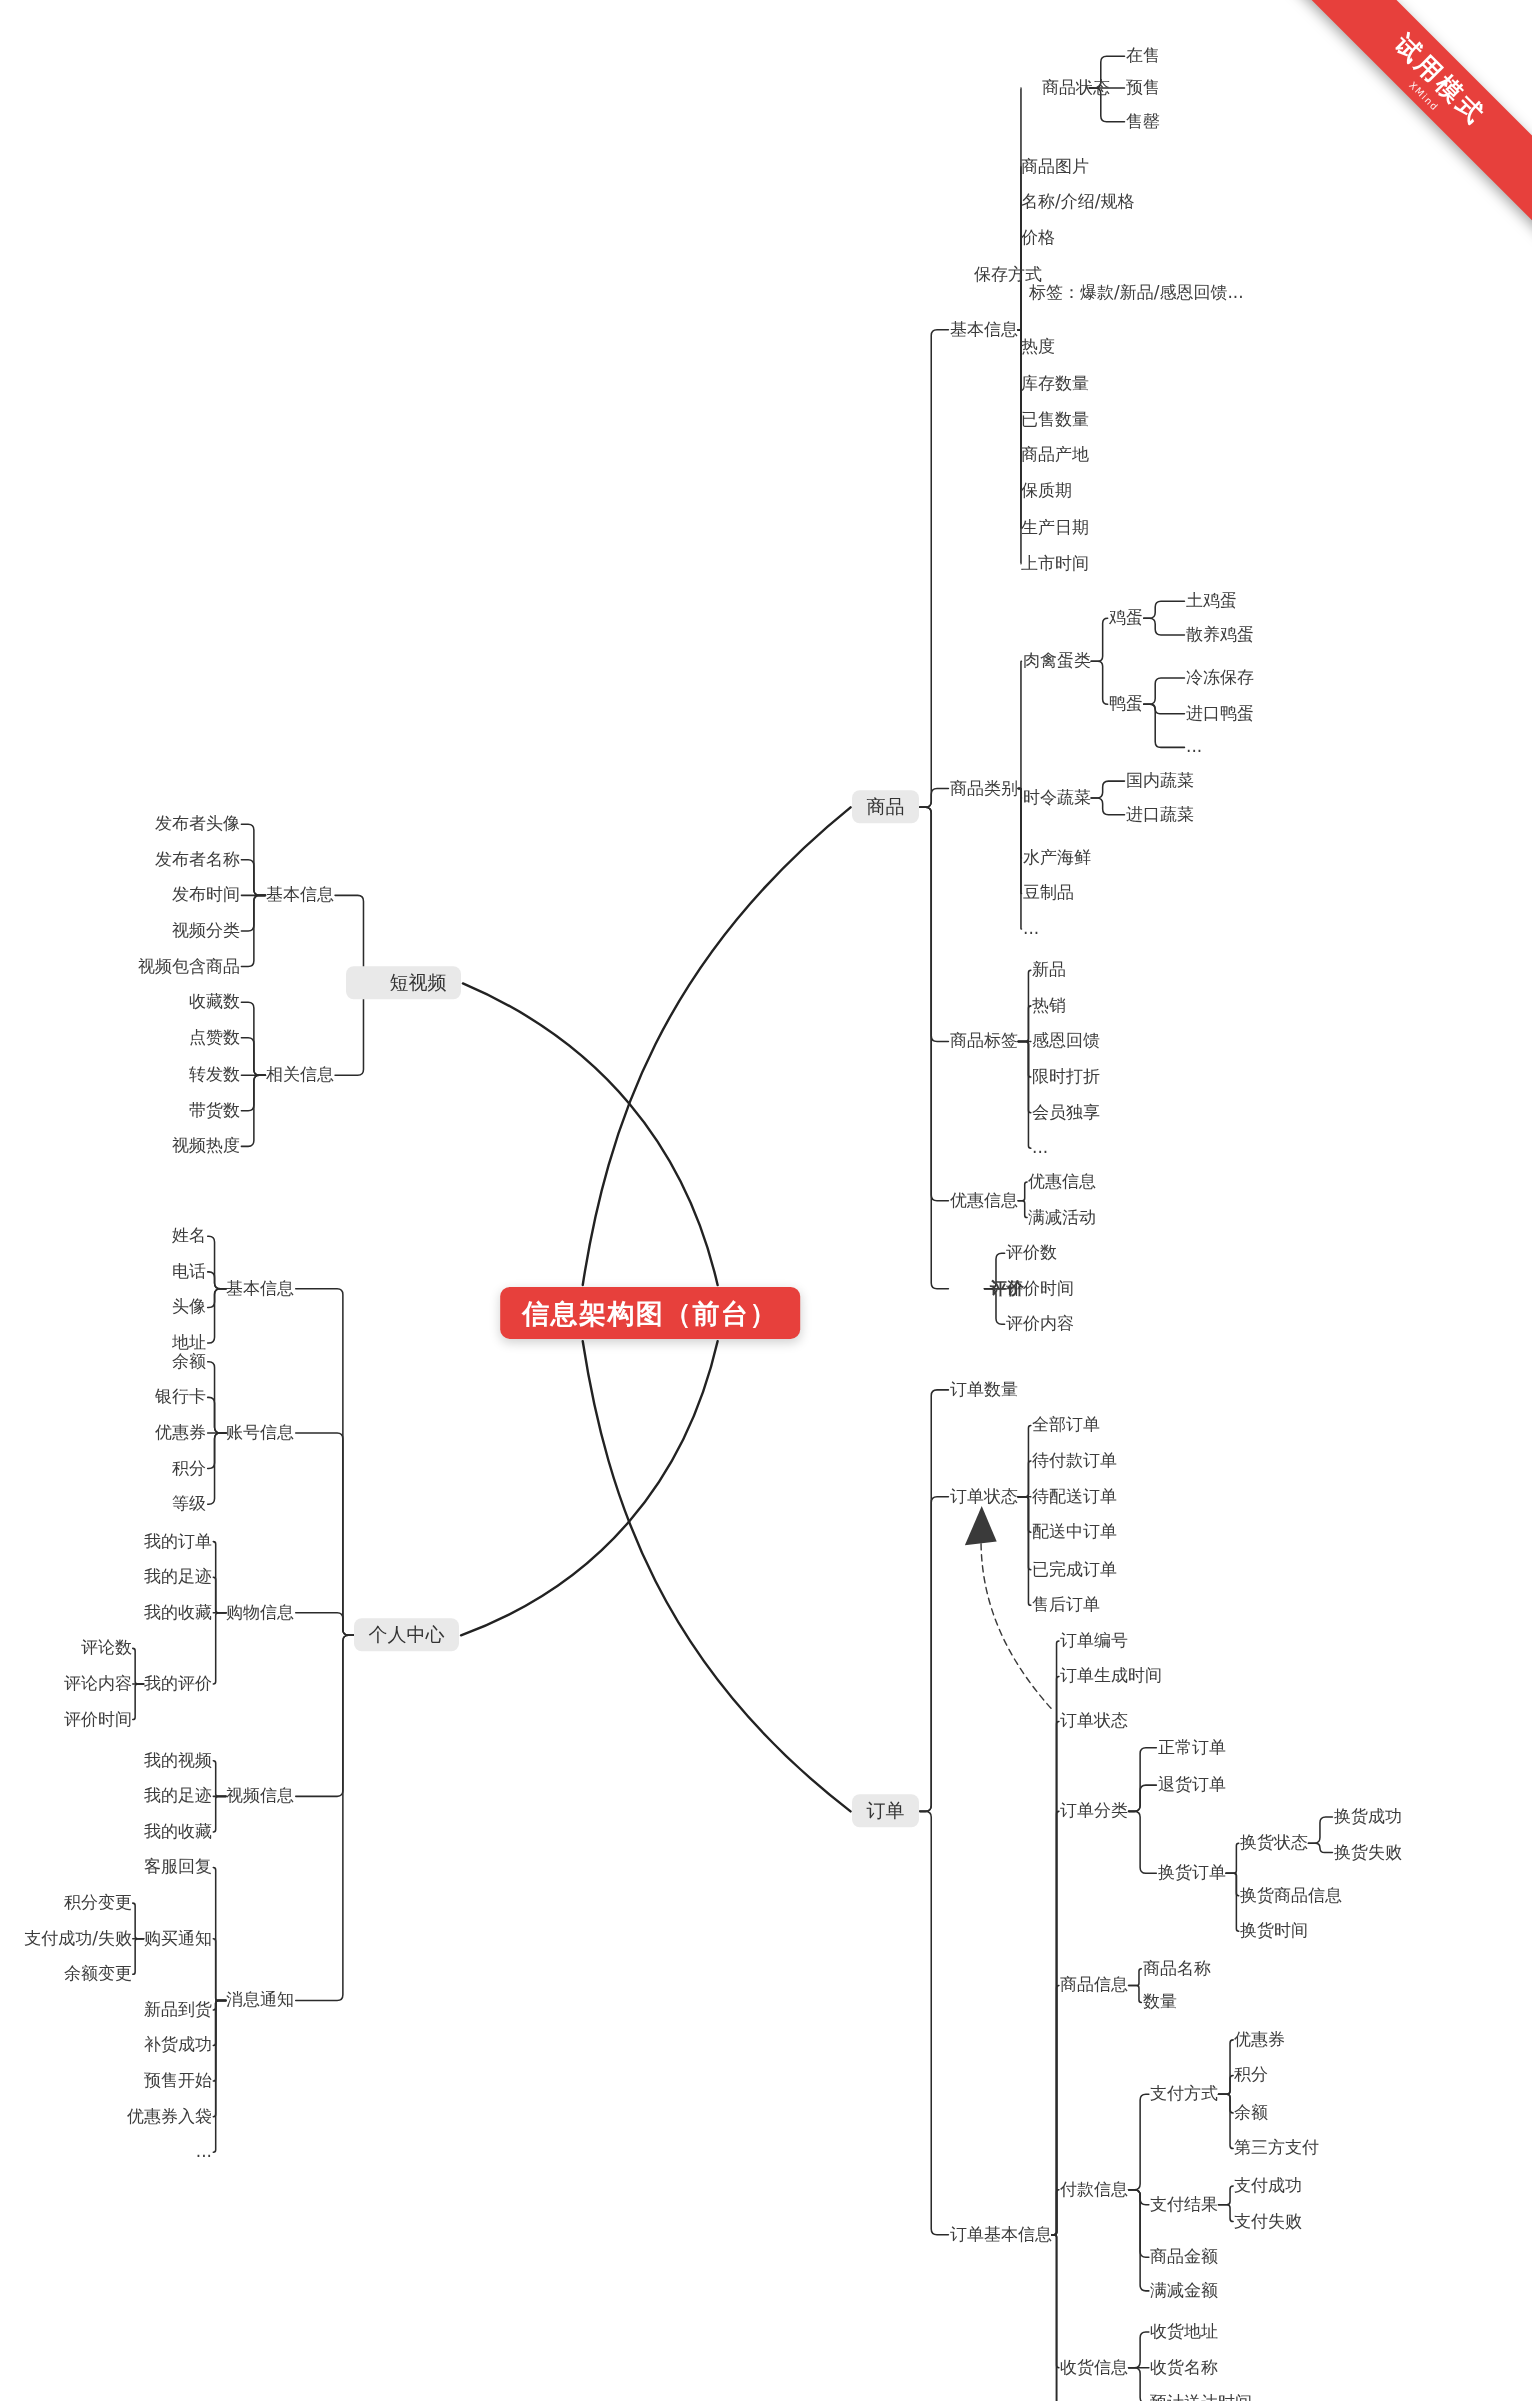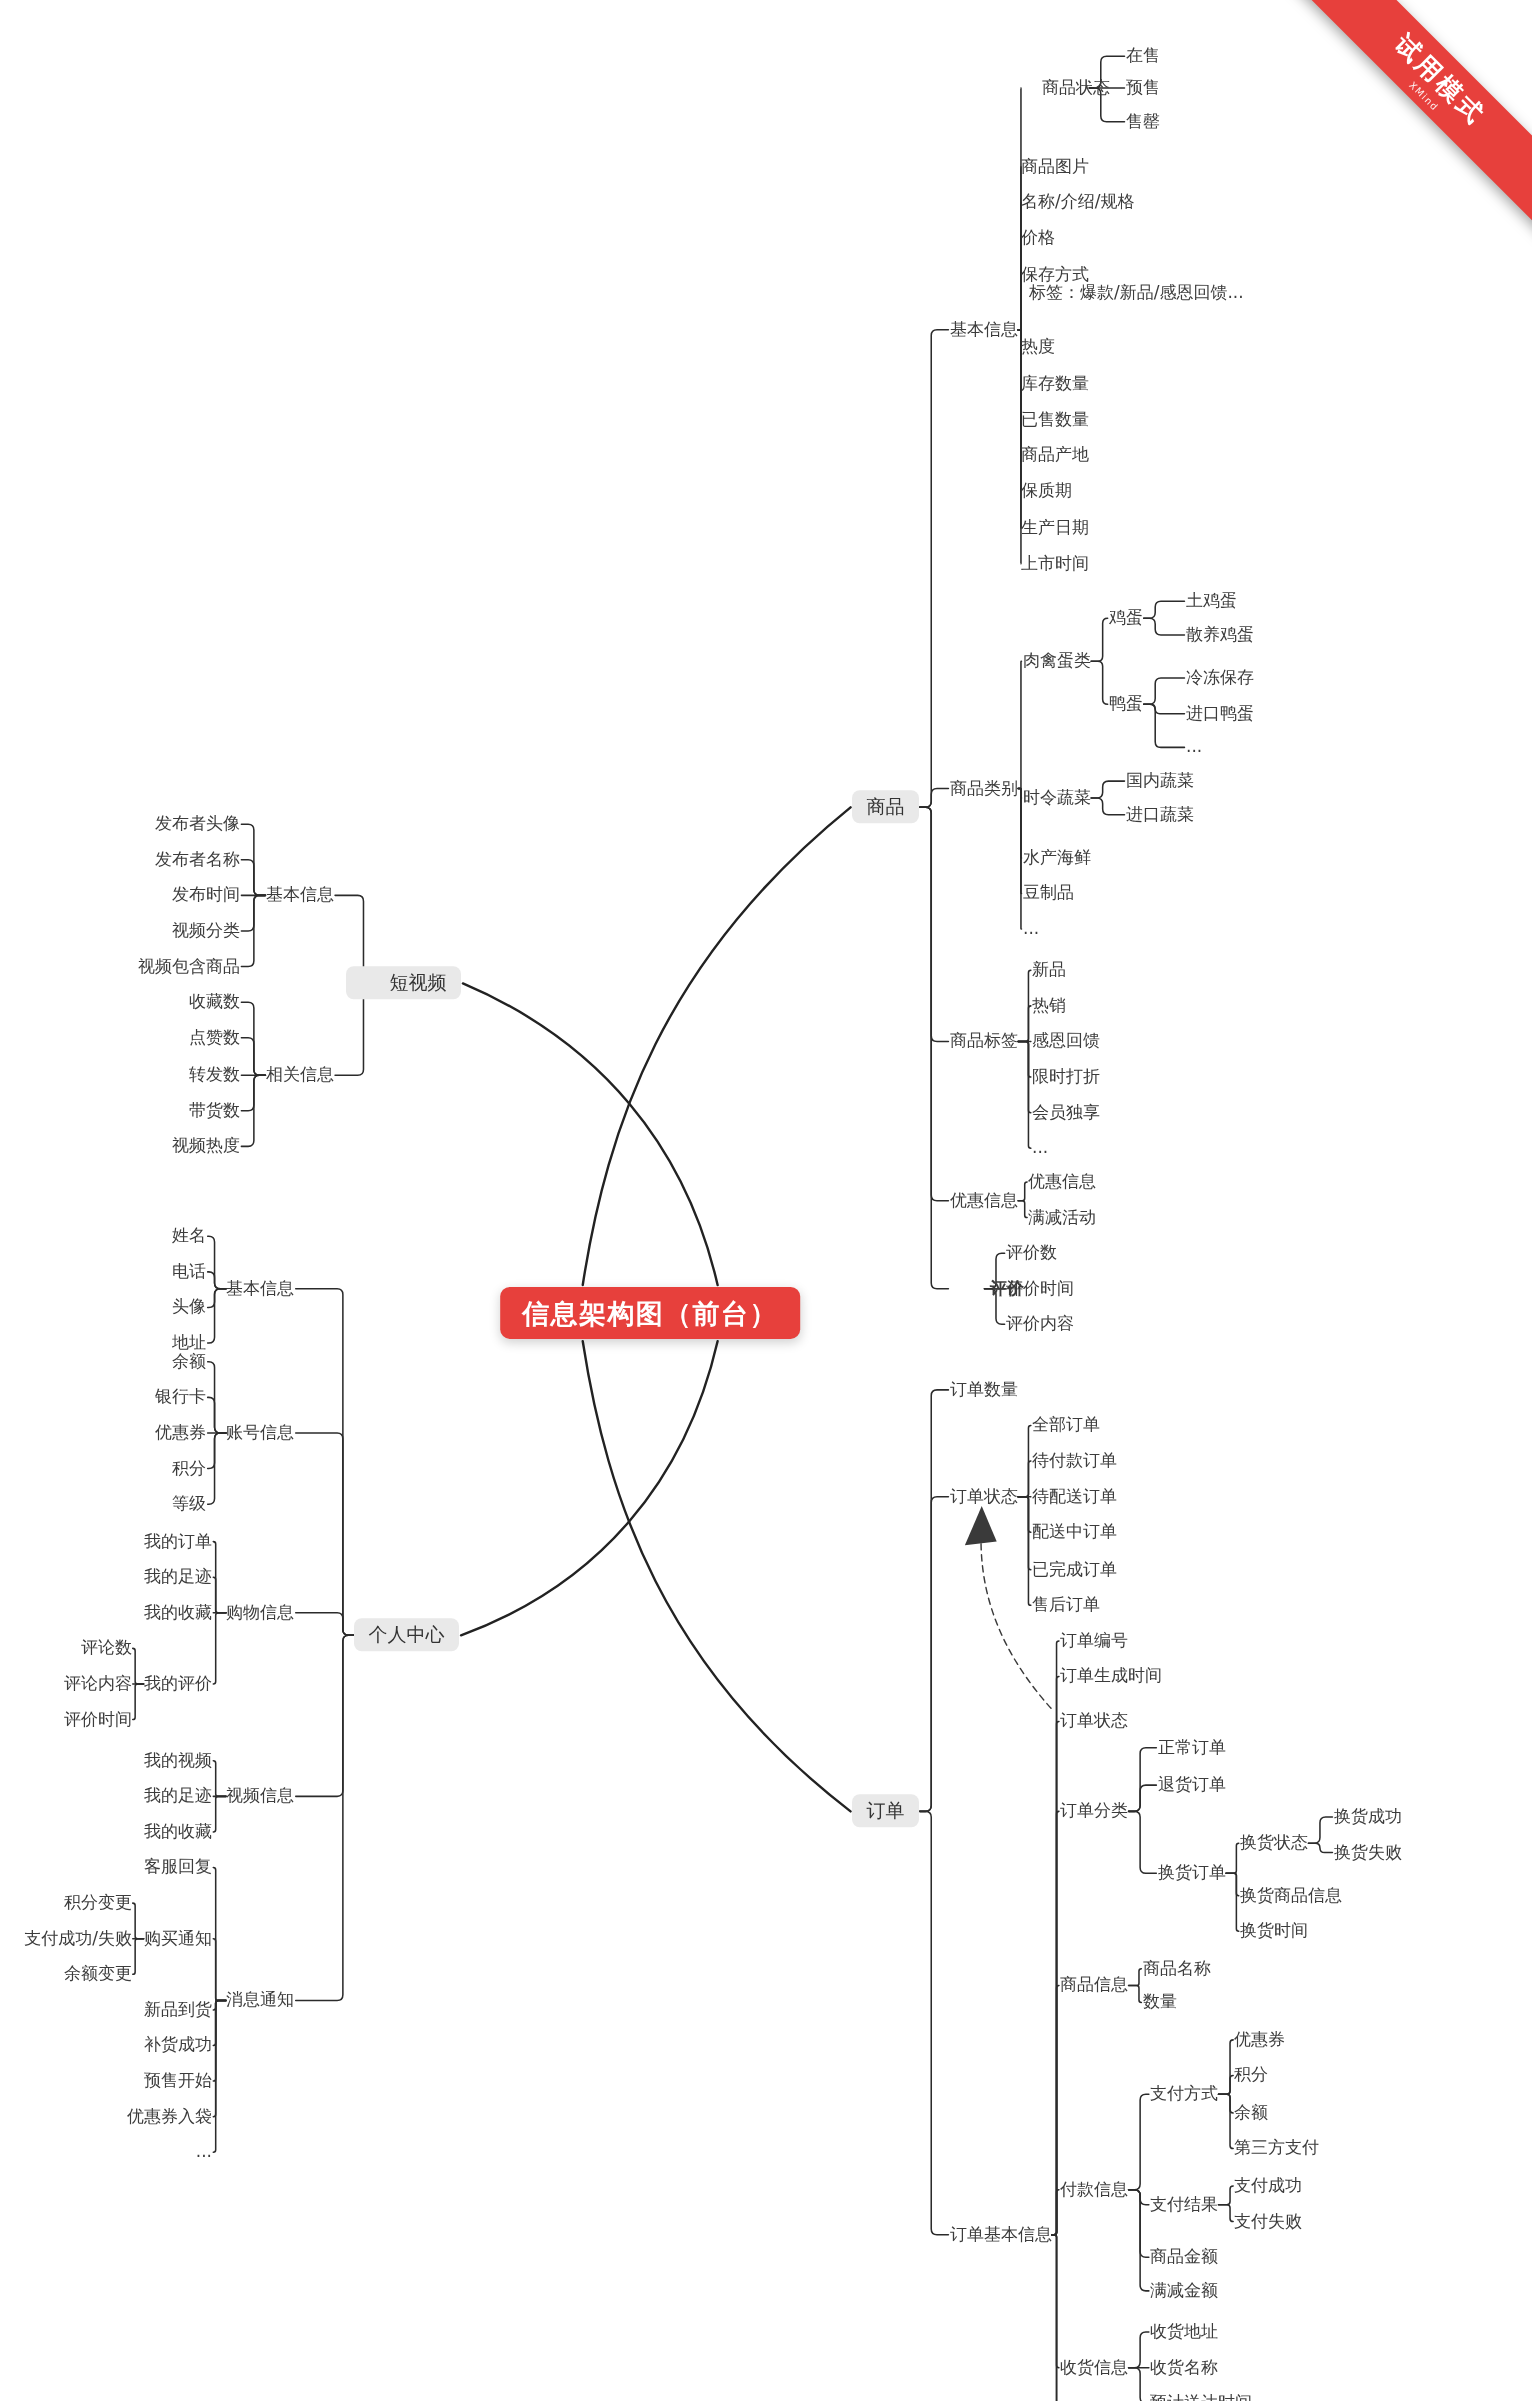--- a/index.html
+++ b/index.html
@@ -213,21 +213,21 @@
       <div class="node branch" style="top: 983px; right: 1072px; padding-left: 44px;">短视频</div>
       <div class="node branch" style="top: 1635px; right: 1074px;">个人中心</div>
       <div class="node topic" style="top: 330px; left: 950px;">基本信息</div>
       <div class="node topic" style="top: 88px; left: 1021px; margin-left: 21px;">商品状态</div>
       <div class="node topic" style="top: 56px; left: 1126px;">在售</div>
       <div class="node topic" style="top: 88px; left: 1126px;">预售</div>
       <div class="node topic" style="top: 122px; left: 1126px;">售罄</div>
       <div class="node topic" style="top: 167px; left: 1021px; text-align: right;">商品图片</div>
       <div class="node topic" style="top: 202px; left: 1021px;">名称/介绍/规格</div>
       <div class="node topic" style="top: 238px; left: 1021px;">价格</div>
-      <div class="node topic" style="top: 275px; left: 1021px;">保存方式</div>
+      <div class="node topic" style="top: 275px; left: 974px;">保存方式</div>
       <div class="node topic" style="top: 293px; left: 1021px; padding-left: 8px;">标签：爆款/新品/感恩回馈...</div>
       <div class="node topic" style="top: 347px; left: 1021px;">热度</div>
       <div class="node topic" style="top: 384px; left: 1021px;">库存数量</div>
       <div class="node topic" style="top: 420px; left: 1021px;">已售数量</div>
       <div class="node topic" style="top: 455px; left: 1021px;">商品产地</div>
       <div class="node topic" style="top: 491px; left: 1021px;">保质期</div>
       <div class="node topic" style="top: 528px; left: 1021px;">生产日期</div>
       <div class="node topic" style="top: 564px; left: 1021px;">上市时间</div>
       <div class="node topic" style="top: 789px; left: 950px;">商品类别</div>
       <div class="node topic" style="top: 661px; left: 1023px;">肉禽蛋类</div>

